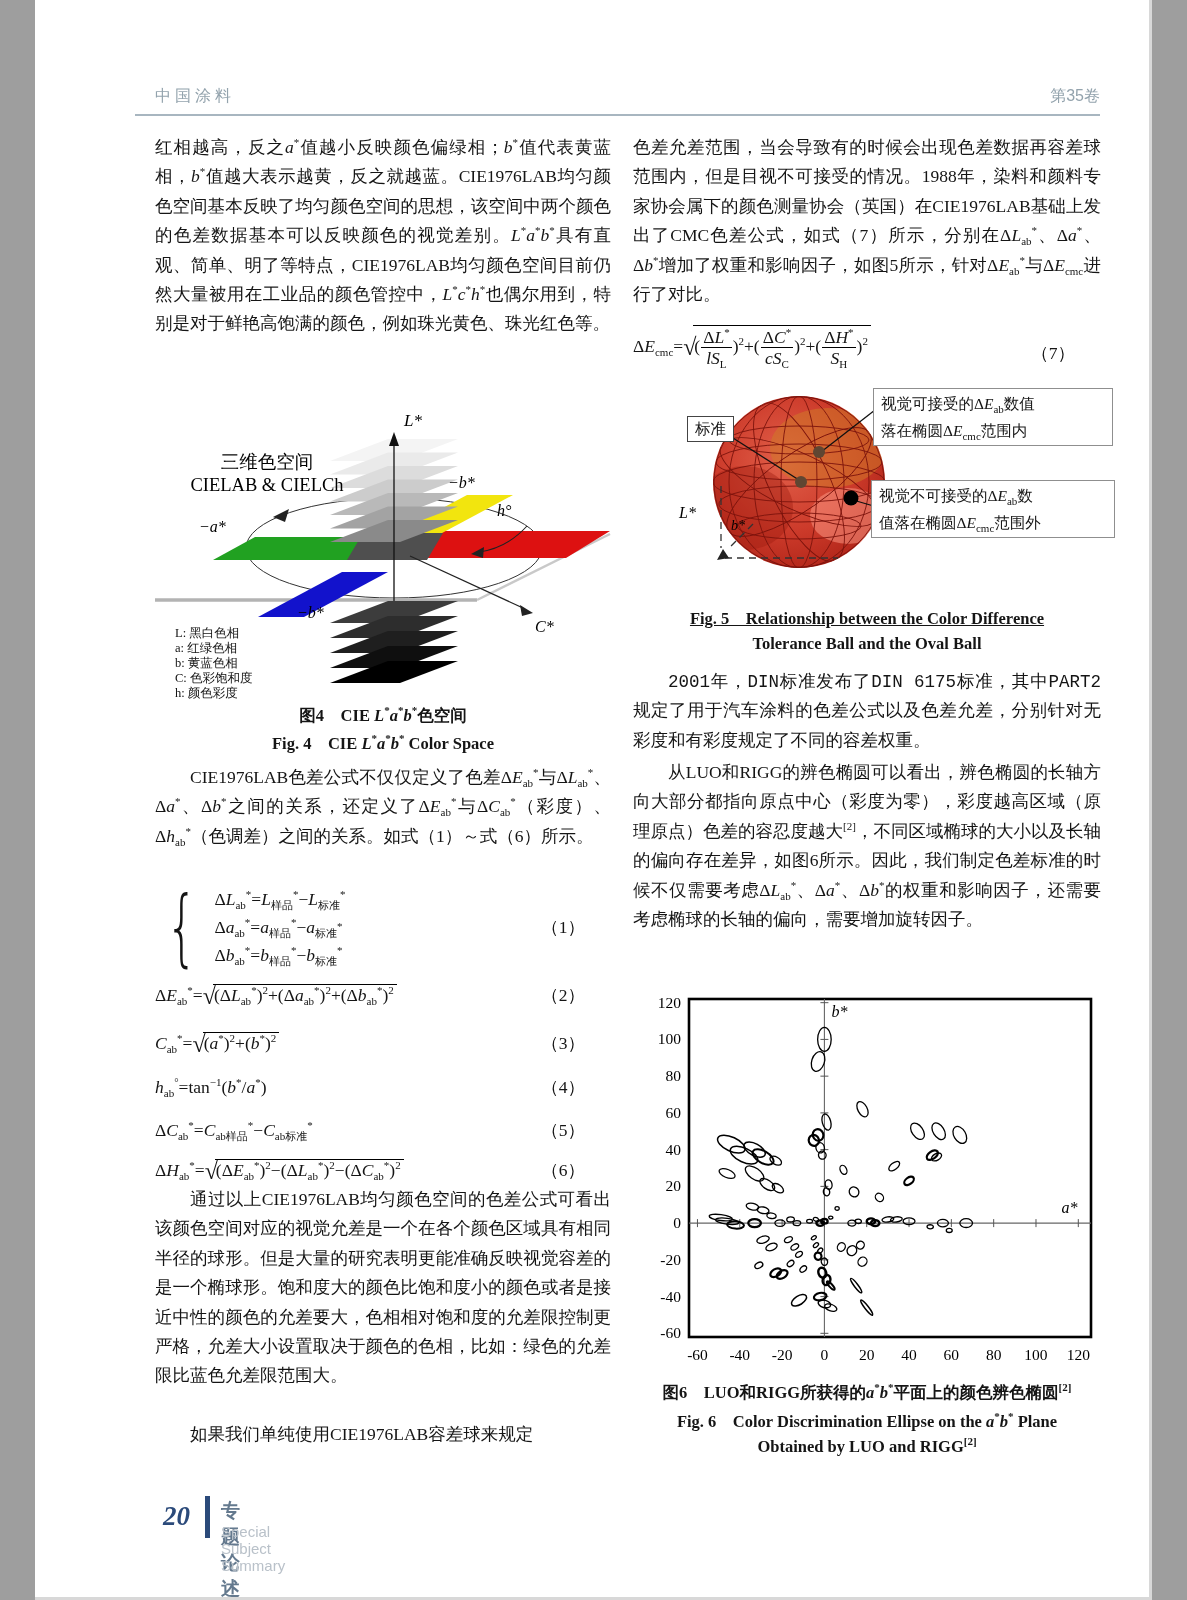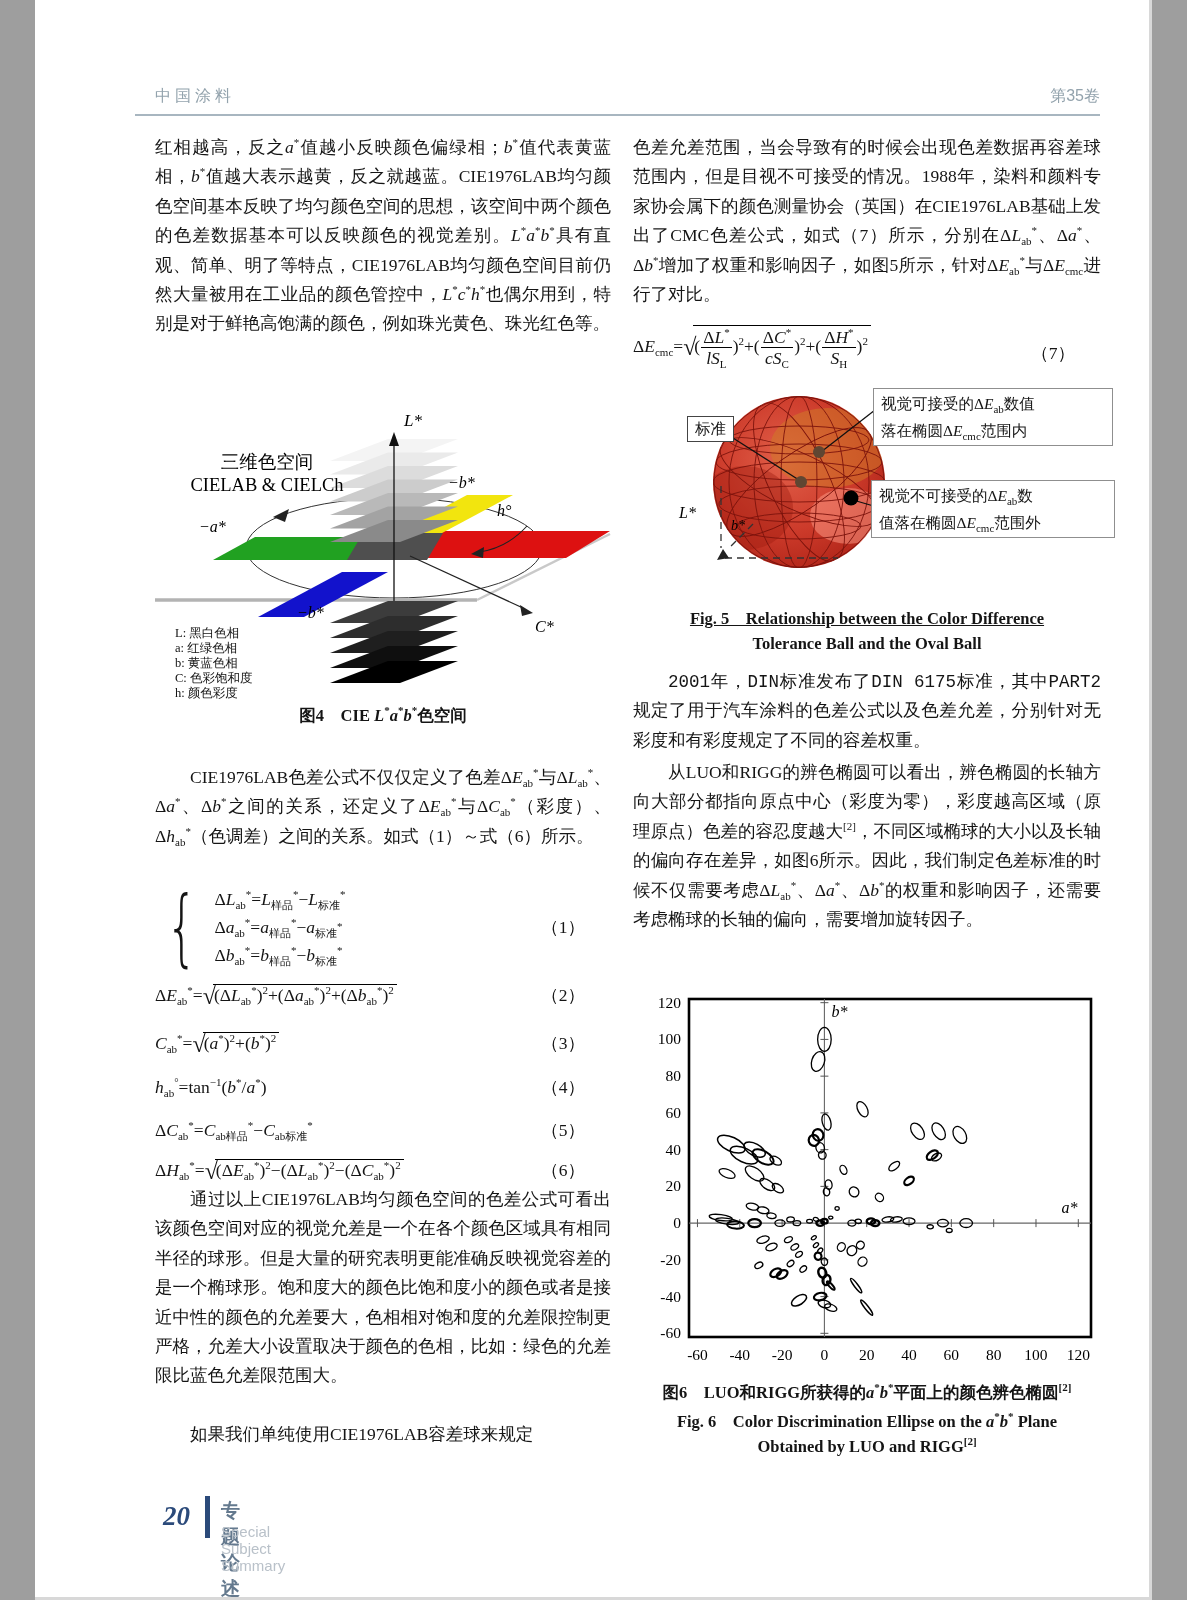--- a/index.html
+++ b/index.html
@@ -117,20 +117,21 @@
         <g font-size="12.5" fill="#111">
           <text x="20" y="249">L: 黑白色相</text>
           <text x="20" y="264">a: 红绿色相</text>
           <text x="20" y="279">b: 黄蓝色相</text>
           <text x="20" y="294">C: 色彩饱和度</text>
           <text x="20" y="309">h: 颜色彩度</text>
         </g>
       </svg>
     </div>
     <p class="figcap" style="top:570px;">图4　CIE <i>L</i><sup>*</sup><i>a</i><sup>*</sup><i>b</i><sup>*</sup>色空间</p>
+    <p class="figcap" style="top:598px;">Fig. 4　CIE <i>L</i><sup>*</sup><i>a</i><sup>*</sup><i>b</i><sup>*</sup> Color Space</p>
 
     <div class="blk" style="top:630px;">
       <p class="ind">CIE1976LAB色差公式不仅仅定义了色差Δ<i>E</i><sub>ab</sub><sup>*</sup>与Δ<i>L</i><sub>ab</sub><sup>*</sup>、Δ<i>a</i><sup>*</sup>、Δ<i>b</i><sup>*</sup>之间的关系，还定义了Δ<i>E</i><sub>ab</sub><sup>*</sup>与Δ<i>C</i><sub>ab</sub><sup>*</sup>（彩度）、Δ<i>h</i><sub>ab</sub><sup>*</sup>（色调差）之间的关系。如式（1）～式（6）所示。</p>
     </div>
 
     <div class="eqrow" style="top:752px;">
       <div class="eq1wrap">
           <span class="brace">{</span>
         <div class="eq1lines">
             <div>Δ<i>L</i><sub>ab</sub><sup>*</sup>=<i>L</i><sub>样品</sub><sup>*</sup>−<i>L</i><sub>标准</sub><sup>*</sup></div>

